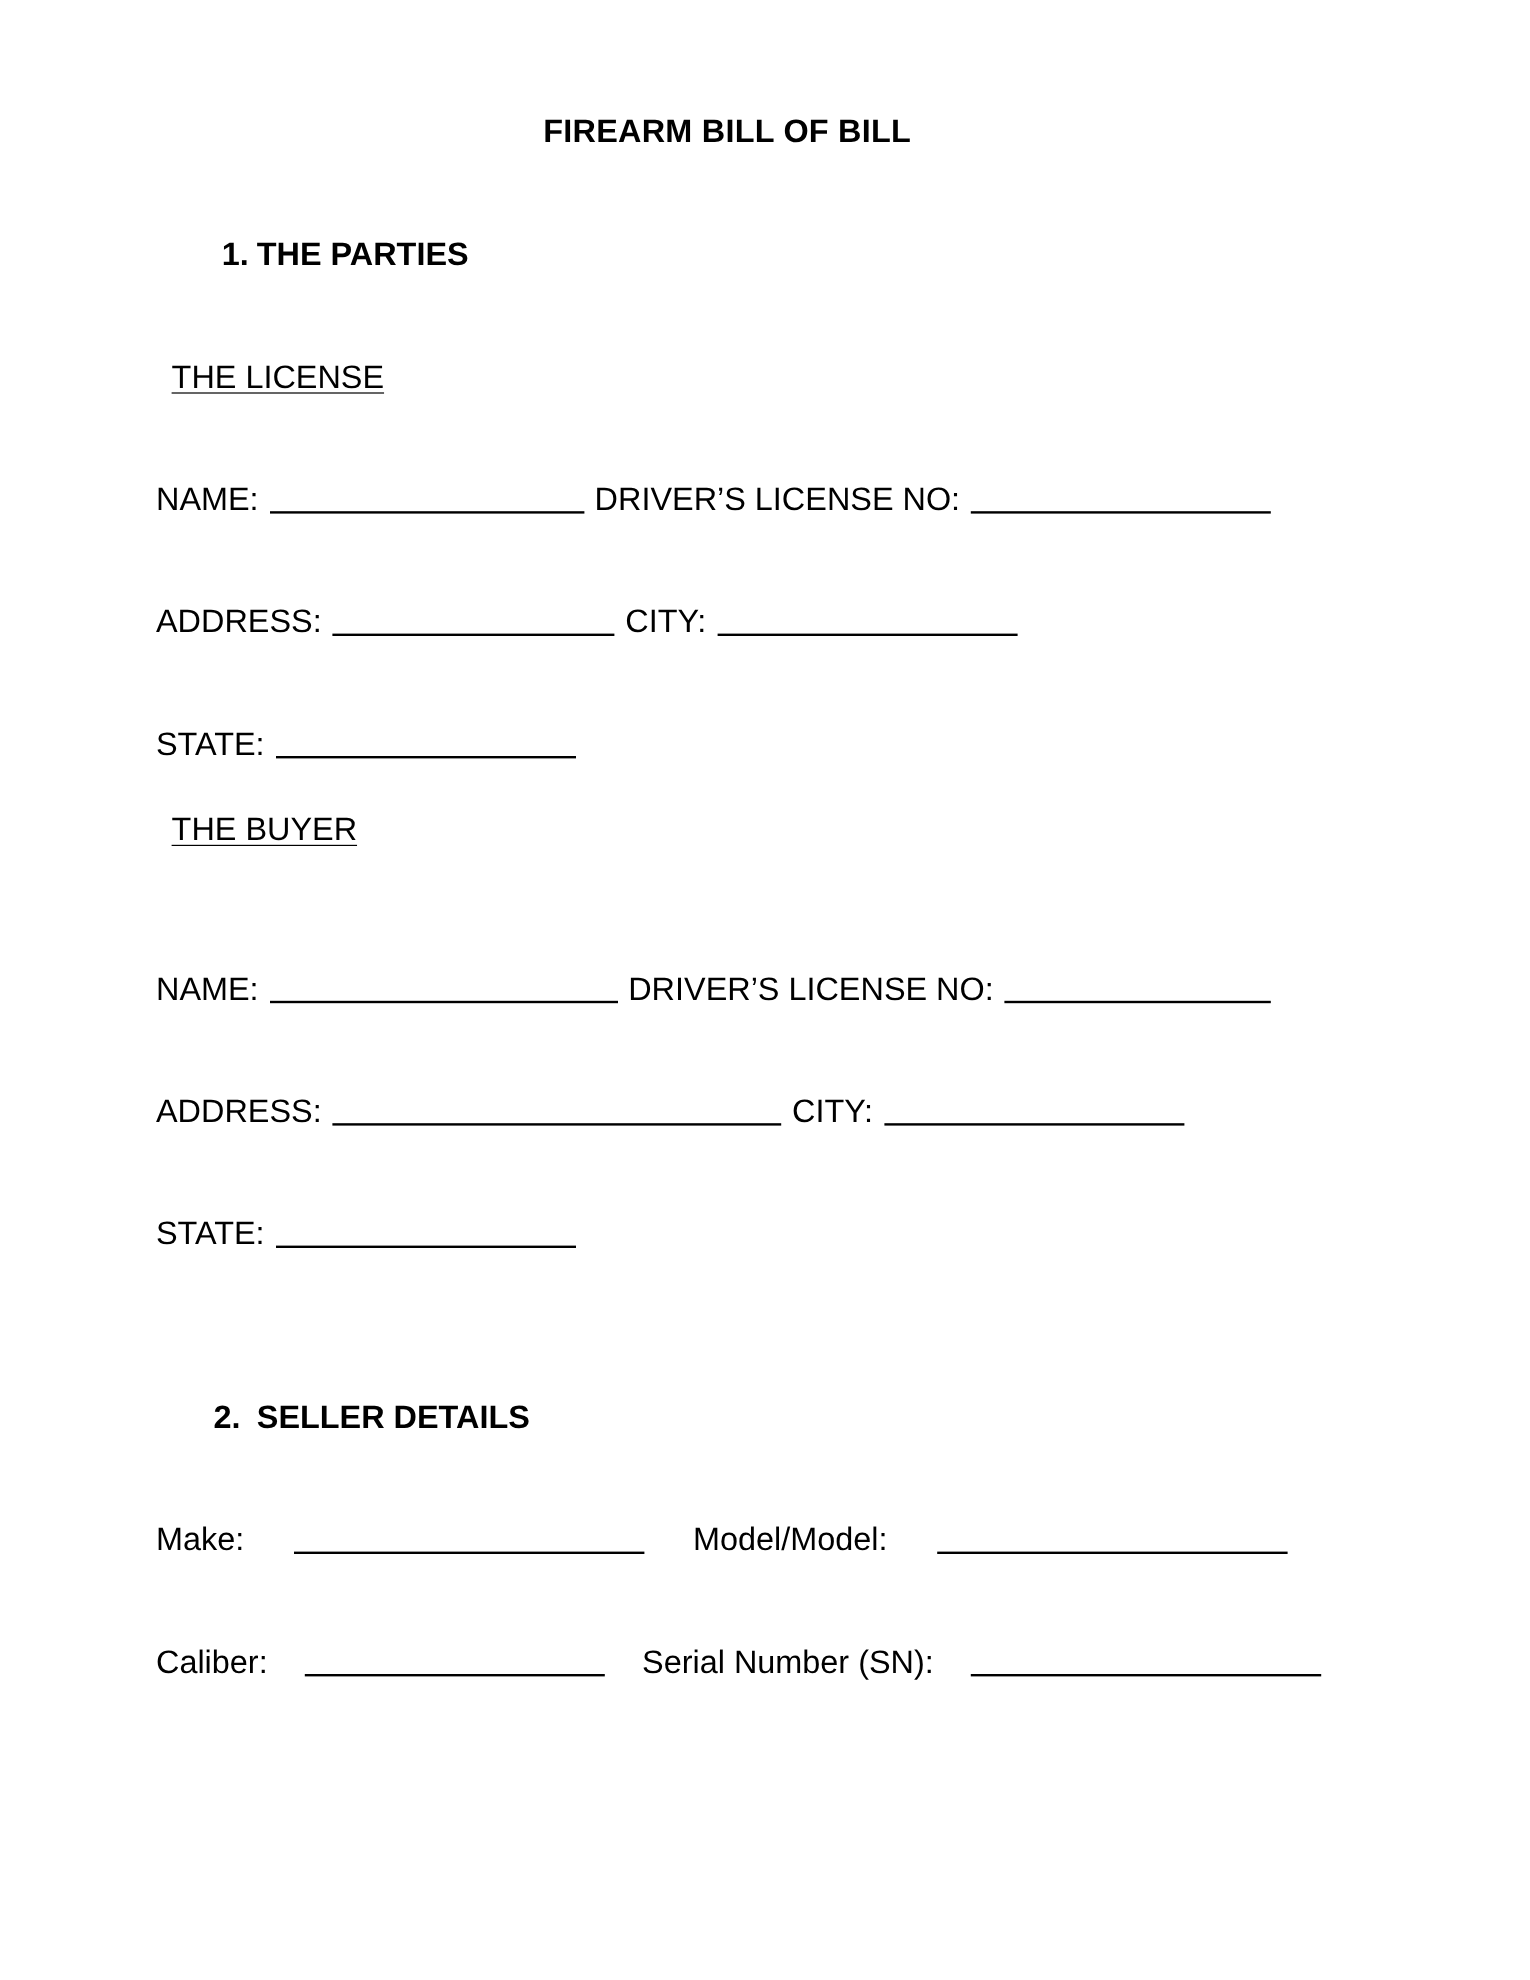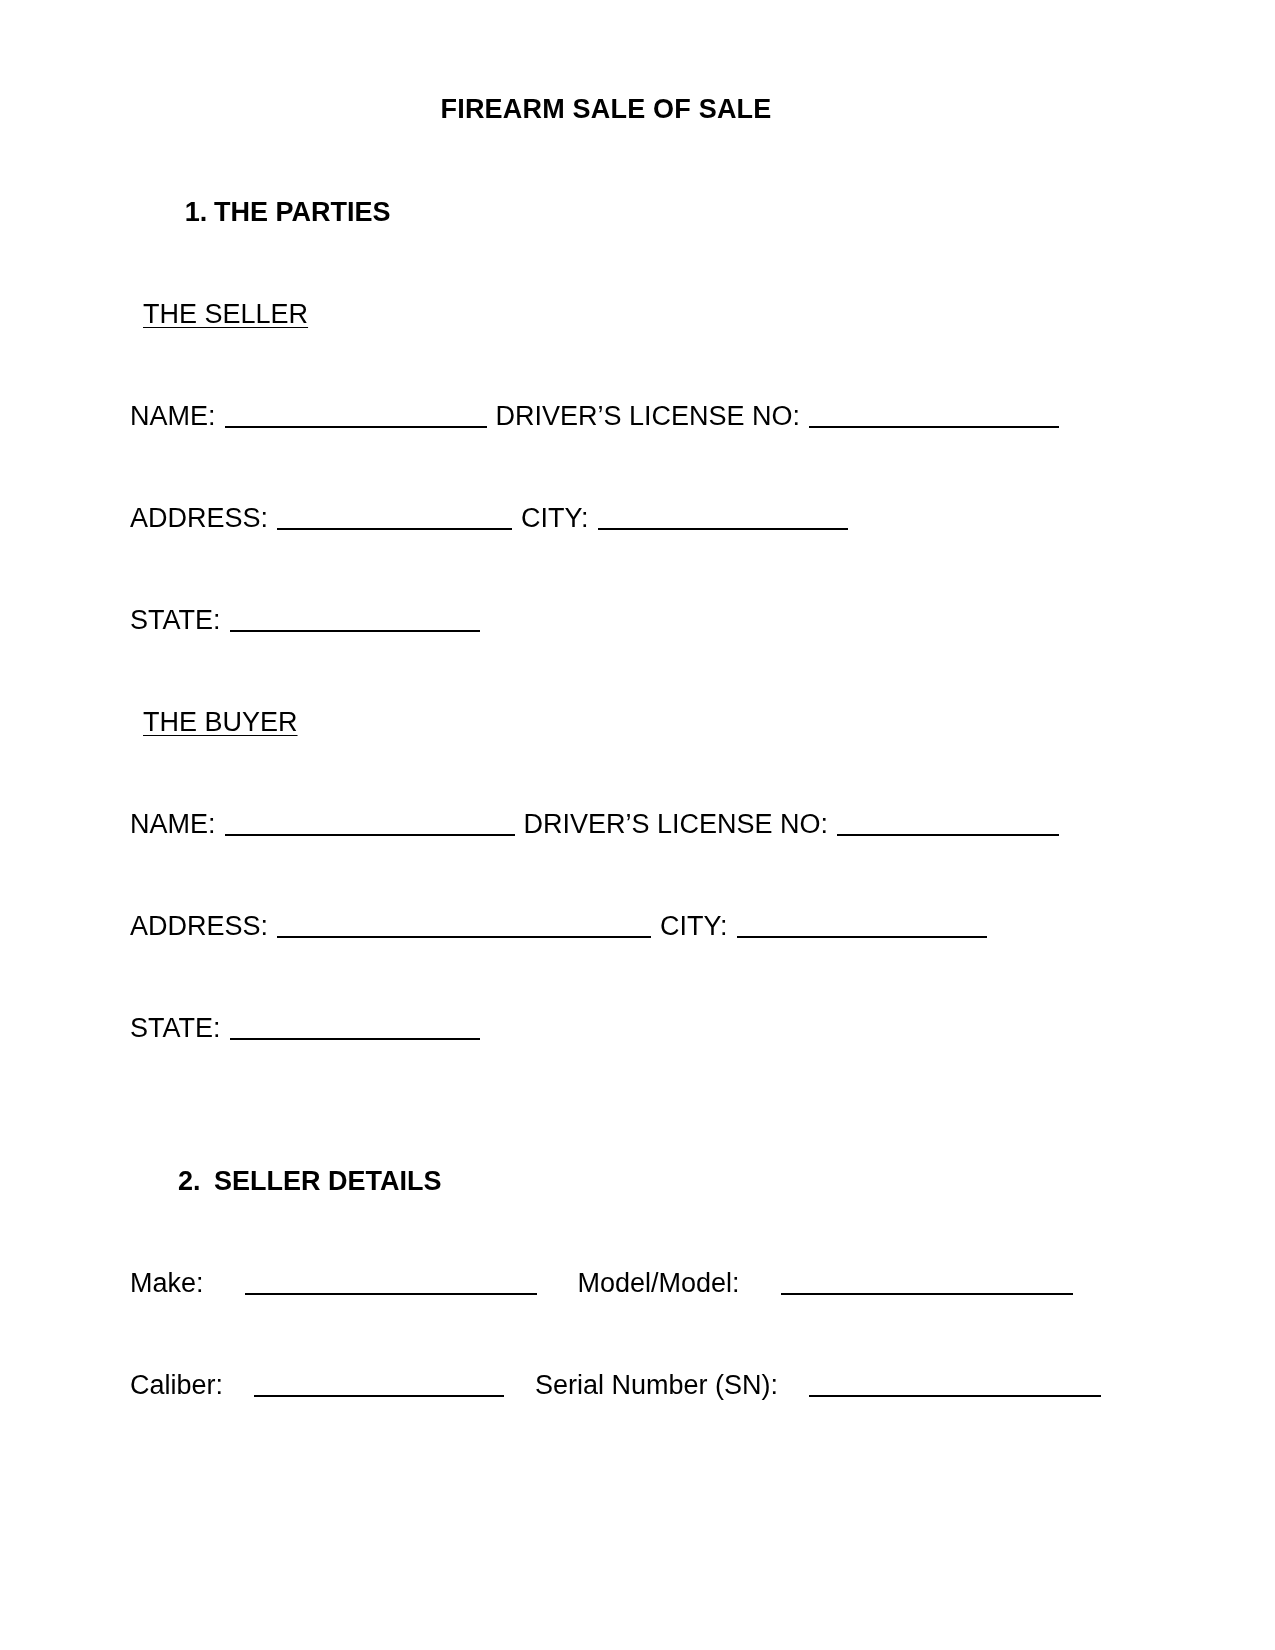--- a/index.html
+++ b/index.html
@@ -15,48 +15,48 @@
          display: flex; align-items: baseline; }
   .label { margin-right: 9px; }
   .blank { display: inline-block; border-bottom: 2px solid #000; height: 22px;
            margin-right: 9px; transform: translateY(3px); }
 </style>
 </head>
 <body>
 
 <div>
 
-  <div class="title">FIREARM SALE OF SALE</div>
+  <div class="title">FIREARM BILL OF BILL</div>
 
   <div class="section" style="top:197px;text-align:center;">
     <span class="num">1.</span><span>THE PARTIES</span>
   </div>
 
-  <div class="subhead" style="top:299px;">THE SELLER</div>
+  <div class="subhead" style="top:299px;">THE LICENSE</div>
 
   <div class="row" style="top:401px;">
     <span class="label">NAME:</span>
     <span class="blank" style="width:262px;"></span>
     <span class="label">DRIVER’S LICENSE NO:</span>
     <span class="blank" style="width:250px;"></span>
   </div>
 
   <div class="row" style="top:503px;">
     <span class="label">ADDRESS:</span>
     <span class="blank" style="width:235px;"></span>
     <span class="label">CITY:</span>
     <span class="blank" style="width:250px;"></span>
   </div>
 
   <div class="row" style="top:605px;">
     <span class="label">STATE:</span>
     <span class="blank" style="width:250px;"></span>
   </div>
 
-  <div class="subhead" style="top:707px;">THE BUYER</div>
+  <div class="subhead" style="top:676px;">THE BUYER</div>
 
   <div class="row" style="top:809px;">
     <span class="label">NAME:</span>
     <span class="blank" style="width:290px;"></span>
     <span class="label">DRIVER’S LICENSE NO:</span>
     <span class="blank" style="width:222px;"></span>
   </div>
 
   <div class="row" style="top:911px;">
     <span class="label">ADDRESS:</span>

